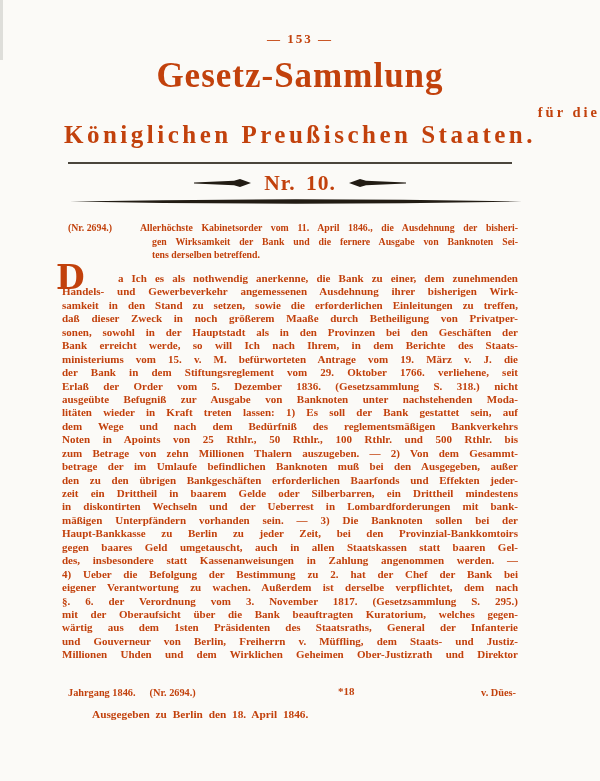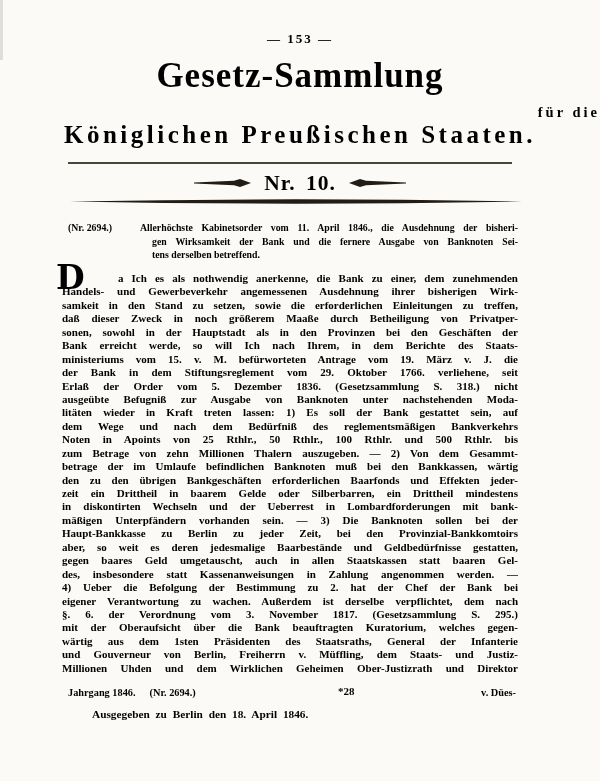--- a/index.html
+++ b/index.html
@@ -1,21 +1,21 @@
 <!DOCTYPE html>
 <html><head>
 <meta charset="utf-8">
 <style>
   html,body{margin:0;padding:0;}
   .page{
     position:relative;
     width:600px;height:781px;
     background:#fbfaf7;
     font-family:"Liberation Serif", serif;
-    color:#000000;
+    color:#c2410c;
     overflow:hidden;
   }
   .scan-edge{
     position:absolute;left:0;top:0;width:3px;height:60px;
     background:#dededa;
   }
   .pageno{
     position:absolute;top:31px;left:0;width:100%;
     text-align:center;font-size:13px;font-weight:700;
     letter-spacing:2px;
@@ -142,42 +142,41 @@
     <div class="bline">sonen, sowohl in der Hauptstadt als in den Provinzen bei den Geschäften der</div>
     <div class="bline">Bank erreicht werde, so will Ich nach Ihrem, in dem Berichte des Staats-</div>
     <div class="bline">ministeriums vom 15. v. M. befürworteten Antrage vom 19. März v. J. die</div>
     <div class="bline">der Bank in dem Stiftungsreglement vom 29. Oktober 1766. verliehene, seit</div>
     <div class="bline">Erlaß der Order vom 5. Dezember 1836. (Gesetzsammlung S. 318.) nicht</div>
     <div class="bline">ausgeübte Befugniß zur Ausgabe von Banknoten unter nachstehenden Moda-</div>
     <div class="bline">litäten wieder in Kraft treten lassen: 1) Es soll der Bank gestattet sein, auf</div>
     <div class="bline">dem Wege und nach dem Bedürfniß des reglementsmäßigen Bankverkehrs</div>
     <div class="bline">Noten in Apoints von 25 Rthlr., 50 Rthlr., 100 Rthlr. und 500 Rthlr. bis</div>
     <div class="bline">zum Betrage von zehn Millionen Thalern auszugeben. — 2) Von dem Gesammt-</div>
-    <div class="bline">betrage der im Umlaufe befindlichen Banknoten muß bei den Bankkassen, wärtig</div>
+    <div class="bline">betrage der im Umlaufe befindlichen Banknoten muß bei den Ausgegeben, außer</div>
     <div class="bline">den zu den übrigen Bankgeschäften erforderlichen Baarfonds und Effekten jeder-</div>
     <div class="bline">zeit ein Drittheil in baarem Gelde oder Silberbarren, ein Drittheil mindestens</div>
     <div class="bline">in diskontirten Wechseln und der Ueberrest in Lombardforderungen mit bank-</div>
     <div class="bline">mäßigen Unterpfändern vorhanden sein. — 3) Die Banknoten sollen bei der</div>
     <div class="bline">Haupt-Bankkasse zu Berlin zu jeder Zeit, bei den Provinzial-Bankkomtoirs</div>
-    <div class="bline">aber, so weit es deren jedesmalige Baarbestände und Geldbedürfnisse gestatten,</div>
     <div class="bline">gegen baares Geld umgetauscht, auch in allen Staatskassen statt baaren Gel-</div>
     <div class="bline">des, insbesondere statt Kassenanweisungen in Zahlung angenommen werden. —</div>
     <div class="bline">4) Ueber die Befolgung der Bestimmung zu 2. hat der Chef der Bank bei</div>
     <div class="bline">eigener Verantwortung zu wachen. Außerdem ist derselbe verpflichtet, dem nach</div>
     <div class="bline">§. 6. der Verordnung vom 3. November 1817. (Gesetzsammlung S. 295.)</div>
     <div class="bline">mit der Oberaufsicht über die Bank beauftragten Kuratorium, welches gegen-</div>
     <div class="bline">wärtig aus dem 1sten Präsidenten des Staatsraths, General der Infanterie</div>
     <div class="bline">und Gouverneur von Berlin, Freiherrn v. Müffling, dem Staats- und Justiz-</div>
     <div class="bline">Millionen Uhden und dem Wirklichen Geheimen Ober-Justizrath und Direktor</div>
   </div>
 
   <div class="footer-row">
     <div class="footer-left">
       <span>Jahrgang 1846.</span>
       <span>(Nr. 2694.)</span>
     </div>
-    <span class="footer-sig">*28</span>
+    <span class="footer-sig">*18</span>
     <span class="footer-catch">v. Dües-</span>
   </div>
 
   <div class="imprint">Ausgegeben zu Berlin den 18. April 1846.</div>
 
 </div>
 
 </body></html>

